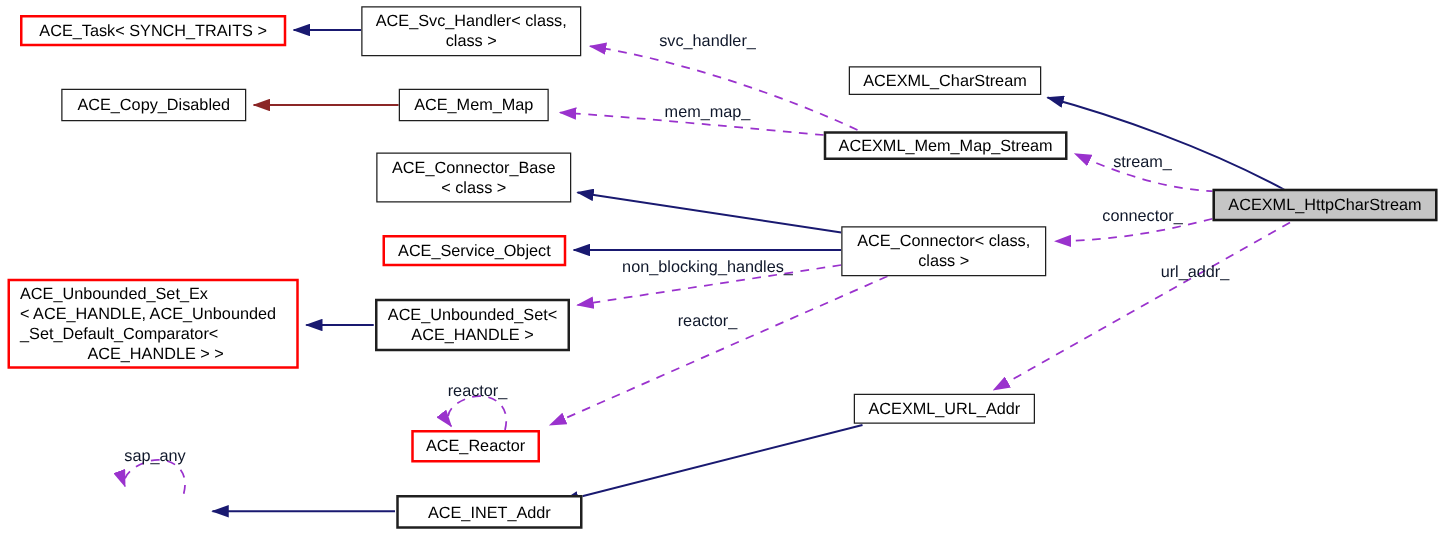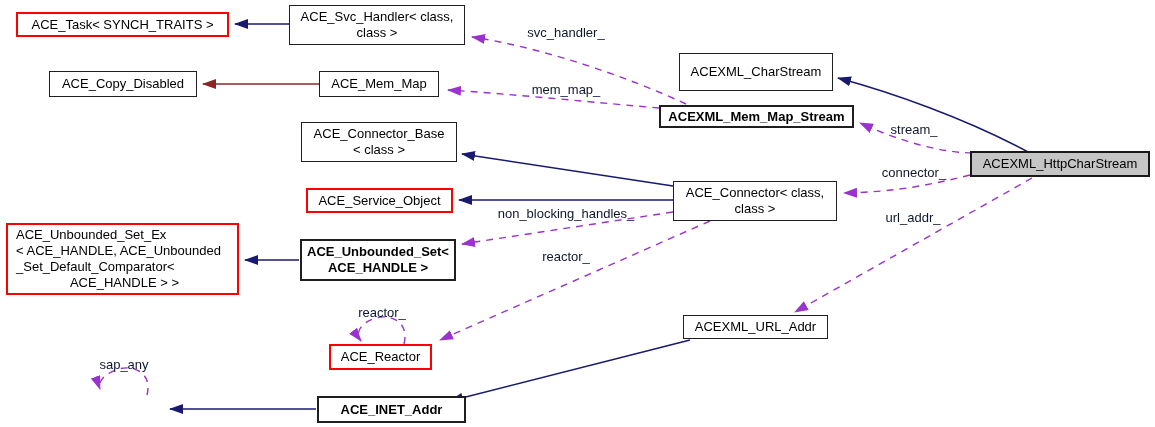--- a/index.html
+++ b/index.html
@@ -19,21 +19,21 @@
     border:1px solid #1f1f1f;
     display:flex;flex-direction:column;
     align-items:center;justify-content:center;
     text-align:center;
     line-height:16px;
     box-sizing:border-box;
     white-space:nowrap;
     cursor:pointer;
   }
   .node.red{border:2px solid #ff0000;}
-  .node.bold{border-width:2px;font-weight:bold;}
+  .node.bold{border-width:2px;}
   .node.focus{background:#c5c5c5;border:2px solid #181818;cursor:default;}
   .node.multiline-left{
     align-items:flex-start;text-align:left;
     padding-left:8px;padding-right:4px;justify-content:center;
   }
   .node.multiline-left .center-line{display:block;width:100%;text-align:center;}
   .elabel{
     position:absolute;
     transform:translate(-50%,-50%);
     white-space:nowrap;
@@ -91,21 +91,21 @@
   </div>
 
   <div class="node" style="left:49px;top:71px;width:148px;height:26px">
     <span>ACE_Copy_Disabled</span>
   </div>
 
   <div class="node" style="left:319px;top:71px;width:120px;height:26px">
     <span>ACE_Mem_Map</span>
   </div>
 
-  <div class="node" style="left:679px;top:53px;width:154px;height:38px">
+  <div class="node" style="left:679px;top:53px;width:154px;height:23px">
     <span>ACEXML_CharStream</span>
   </div>
 
   <div class="node bold" style="left:659px;top:105px;width:195px;height:23px">
     <span>ACEXML_Mem_Map_Stream</span>
   </div>
 
   <div class="node focus" style="left:970px;top:151px;width:180px;height:26px">
     <span>ACEXML_HttpCharStream</span>
   </div>
@@ -146,19 +146,19 @@
 
 
   <div class="node bold" style="left:317px;top:396px;width:149px;height:27px">
     <span>ACE_INET_Addr</span>
   </div>
 
   <div class="elabel" style="left:566px;top:32px">svc_handler_</div>
   <div class="elabel" style="left:566px;top:89px">mem_map_</div>
   <div class="elabel" style="left:914px;top:129px">stream_</div>
   <div class="elabel" style="left:914px;top:172px">connector_</div>
-  <div class="elabel" style="left:913px;top:217px">url_addr_</div>
+  <div class="elabel" style="left:956px;top:217px">url_addr_</div>
   <div class="elabel" style="left:566px;top:213px">non_blocking_handles_</div>
   <div class="elabel" style="left:566px;top:256px">reactor_</div>
   <div class="elabel" style="left:382px;top:312px">reactor_</div>
   <div class="elabel" style="left:124px;top:364px">sap_any</div>
 
 </div>
 
 </body></html>

